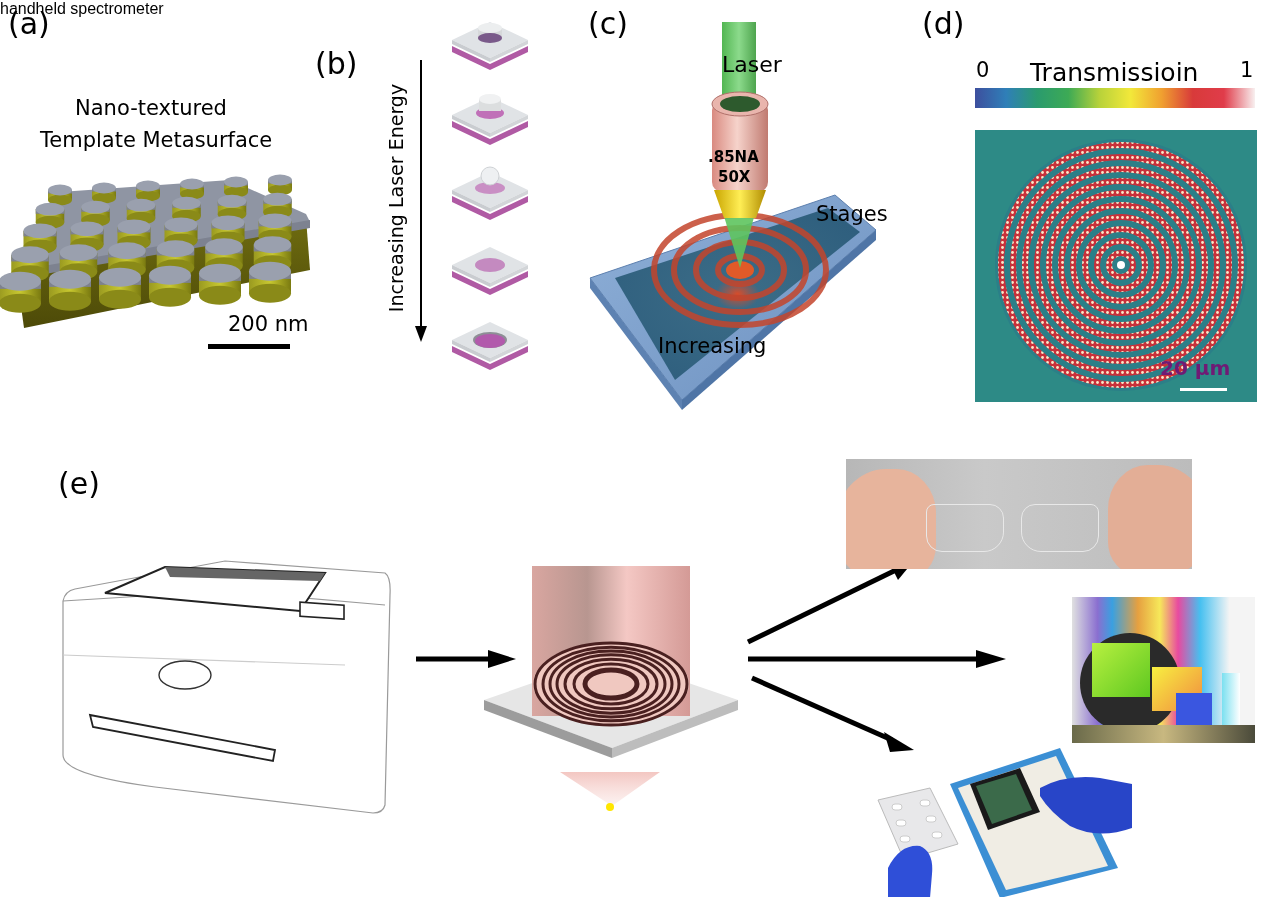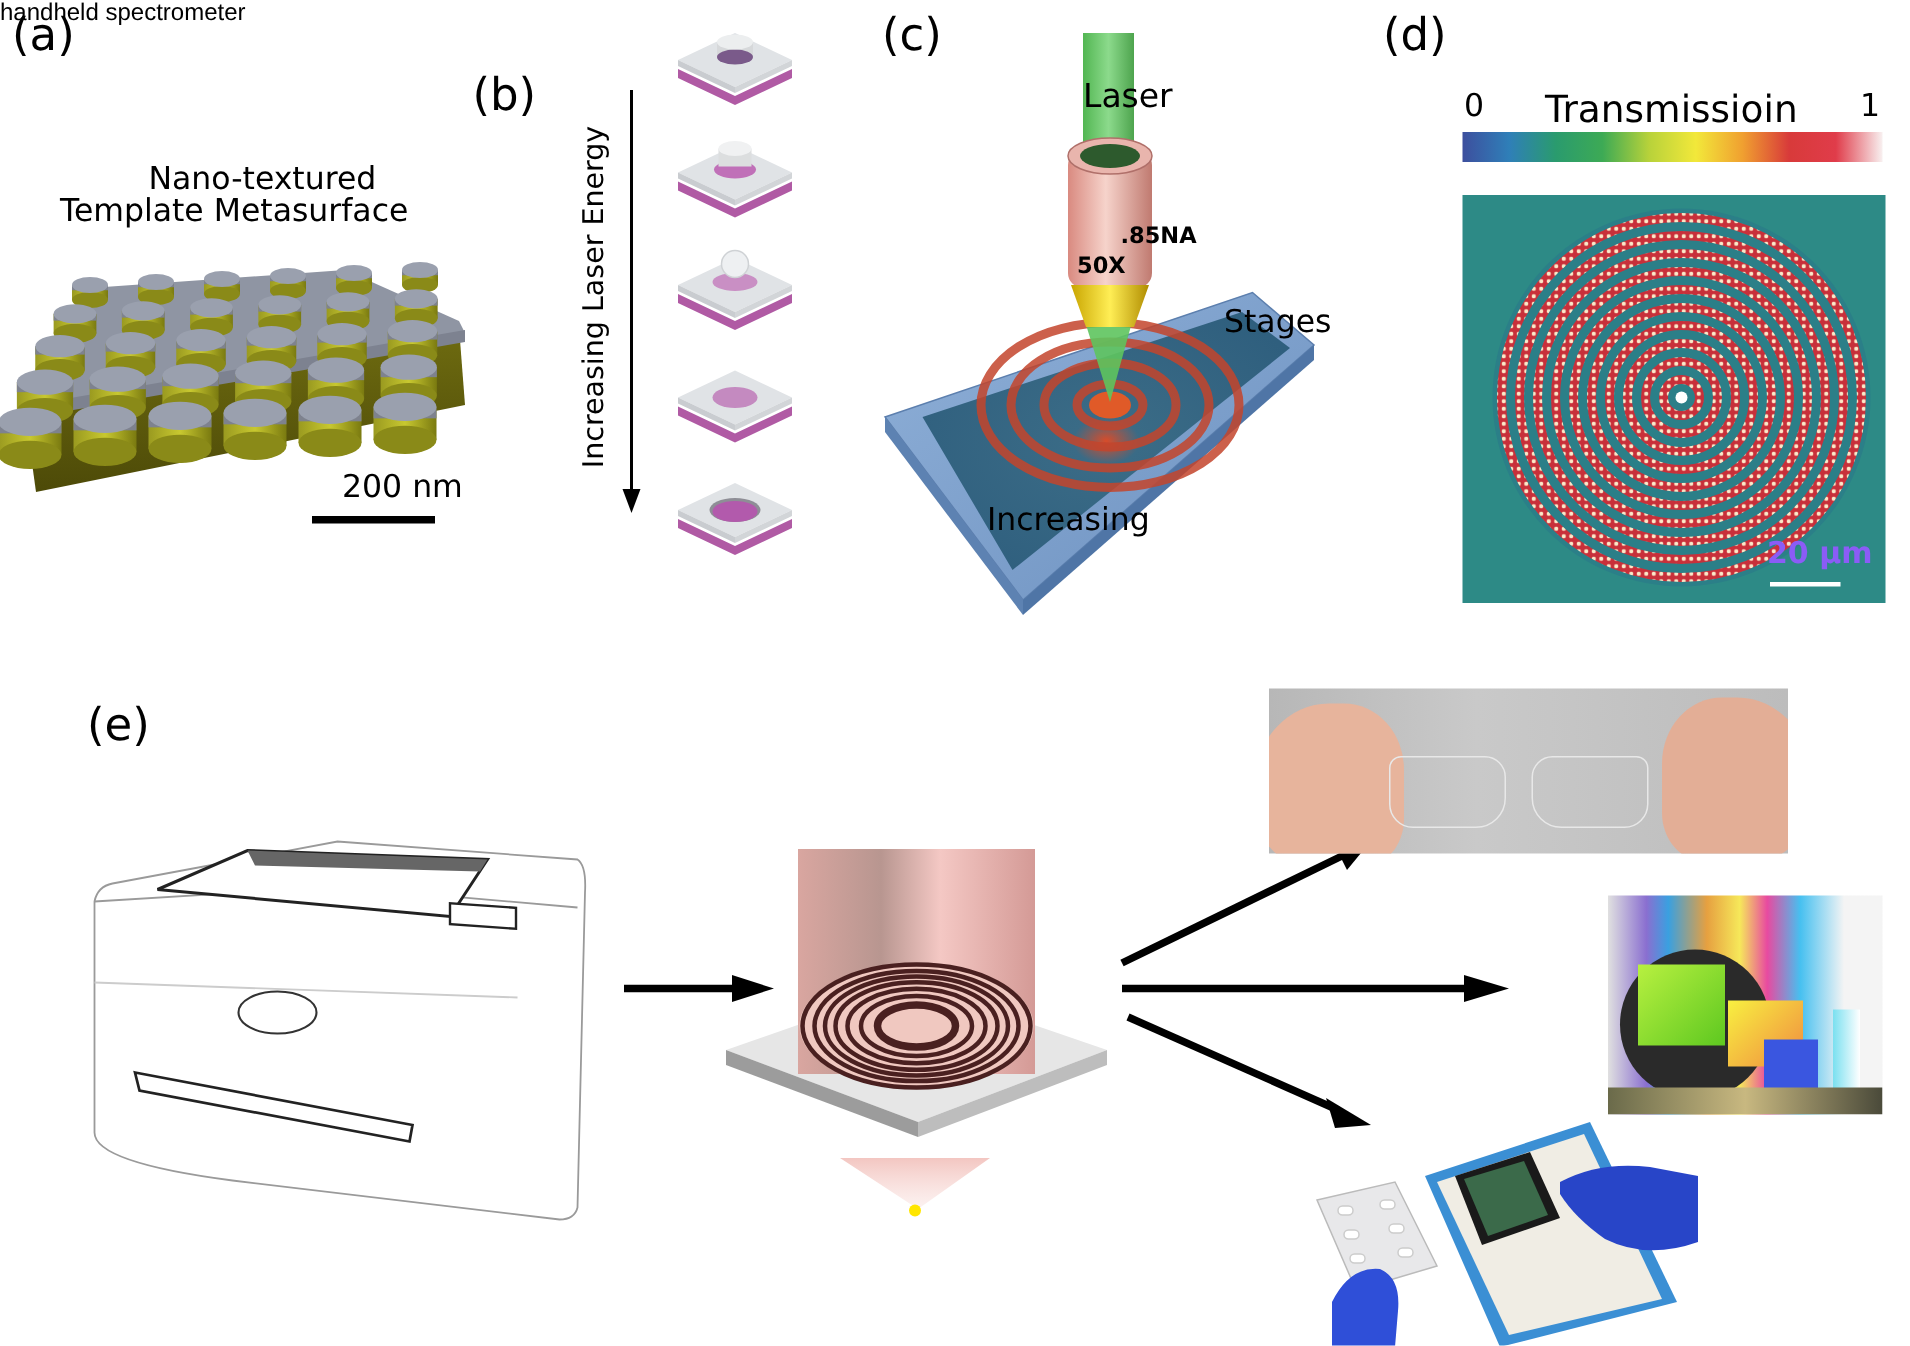--- a/index.html
+++ b/index.html
@@ -9,21 +9,21 @@
   .txt{position:absolute;font-family:"DejaVu Sans","Liberation Sans",sans-serif;white-space:nowrap;}
   svg{position:absolute;overflow:visible;}
 </style>
 </head>
 <body>
 
 
 
 
 <div class="panel-label" style="left:8px;top:6px;">(a)</div>
-<div class="txt" style="left:99px;top:96px;font-size:21px;margin-top:11px;">Nano-textured</div>
+<div class="txt" style="left:75px;top:96px;font-size:21px;">Nano-textured</div>
 <div class="txt" style="left:40px;top:128px;font-size:21px;">Template Metasurface</div>
 
 <svg width="320" height="160" style="left:10px;top:170px;">
   <defs>
     <linearGradient id="sideGrad" x1="0" y1="0" x2="0" y2="1">
       <stop offset="0" stop-color="#6f6c10"></stop>
         <stop offset="1" stop-color="#4d4a08"></stop>
     </linearGradient>
     <linearGradient id="pillarGrad" x1="0" y1="0" x2="1" y2="0">
       <stop offset="0" stop-color="#9a9a20"></stop>
@@ -319,21 +319,21 @@
 
   <rect x="152" y="22" width="34" height="110" fill="url(#beamGrad)" opacity="0.9"></rect>
   <polygon points="152,210 186,210 170,268" fill="#5ec45e" opacity="0.9"></polygon>
 
   <rect x="142" y="100" width="56" height="92" rx="10" fill="url(#objGrad)"></rect>
   <ellipse cx="170" cy="104" rx="28" ry="12" fill="#e9b5ad" stroke="#b0706a"></ellipse>
   <ellipse cx="170" cy="104" rx="20" ry="8" fill="#2d5a2d"></ellipse>
   <polygon points="144,190 196,190 186,218 154,218" fill="url(#goldGrad)"></polygon>
 </svg>
 <div class="txt" style="left:722px;top:52px;font-size:22px;">Laser</div>
-<div class="txt" style="left:708px;top:148px;font-size:15px;font-weight:bold;margin-left:39px;">.85NA</div>
+<div class="txt" style="left:708px;top:148px;font-size:15px;font-weight:bold;">.85NA</div>
 <div class="txt" style="left:718px;top:168px;font-size:15px;font-weight:bold;">50X</div>
 <div class="txt" style="left:816px;top:192px;font-size:21px;margin-top:10px;">Stages</div>
 <div class="txt" style="left:658px;top:334px;font-size:21px;">Increasing</div>
 
 
 <div class="panel-label" style="left:922px;top:6px;">(d)</div>
 <div class="txt" style="left:976px;top:58px;font-size:21px;">0</div>
 <div class="txt" style="left:1030px;top:58px;font-size:25px;">Transmissioin</div>
 <div class="txt" style="left:1240px;top:58px;font-size:21px;">1</div>
 <div class="abs" id="colorbar" style="left: 975px; top: 88px; width: 280px; height: 20px; background: linear-gradient(90deg, rgb(61, 79, 158), rgb(47, 127, 184), rgb(42, 155, 110), rgb(61, 170, 85), rgb(184, 210, 58), rgb(242, 232, 58), rgb(240, 160, 48), rgb(216, 58, 58), rgb(224, 60, 74), rgb(248, 240, 240));"></div>
@@ -353,21 +353,21 @@
       <circle cx="146" cy="135" r="48" fill="none" stroke="url(#dotPat)" stroke-width="6"></circle>
       <circle cx="146" cy="135" r="60" fill="none" stroke="url(#dotPat)" stroke-width="6"></circle>
       <circle cx="146" cy="135" r="72" fill="none" stroke="url(#dotPat)" stroke-width="6"></circle>
       <circle cx="146" cy="135" r="84" fill="none" stroke="url(#dotPat)" stroke-width="6"></circle>
       <circle cx="146" cy="135" r="96" fill="none" stroke="url(#dotPat)" stroke-width="6"></circle>
       <circle cx="146" cy="135" r="108" fill="none" stroke="url(#dotPat)" stroke-width="6"></circle>
       <circle cx="146" cy="135" r="120" fill="none" stroke="url(#dotPat)" stroke-width="6"></circle>
     </g>
   <circle cx="146" cy="135" r="4" fill="#fff"></circle>
 </svg>
-<div class="txt" style="left:1160px;top:356px;font-size:20px;font-weight:bold;color:#8b5cf6;margin-left:18px;">20 µm</div>
+<div class="txt" style="left:1160px;top:356px;font-size:20px;font-weight:bold;color:#701a75;">20 µm</div>
 <div class="abs" style="left:1180px;top:388px;width:47px;height:3px;background:#fff;"></div>
 
 
 <div class="panel-label" style="left:58px;top:466px;">(e)</div>
 
 
 <svg width="340" height="270" style="left:55px;top:555px;">
   <g fill="#fff" stroke="#9a9a9a" stroke-width="1.2">
     <path d="M8,46 Q10,36 20,34 L170,6 L330,18 Q336,22 335,40 L330,250 Q328,258 318,258 L100,232 Q8,220 8,200 Z"></path>
     <path d="M8,46 L170,36 L330,50" fill="none"></path>

